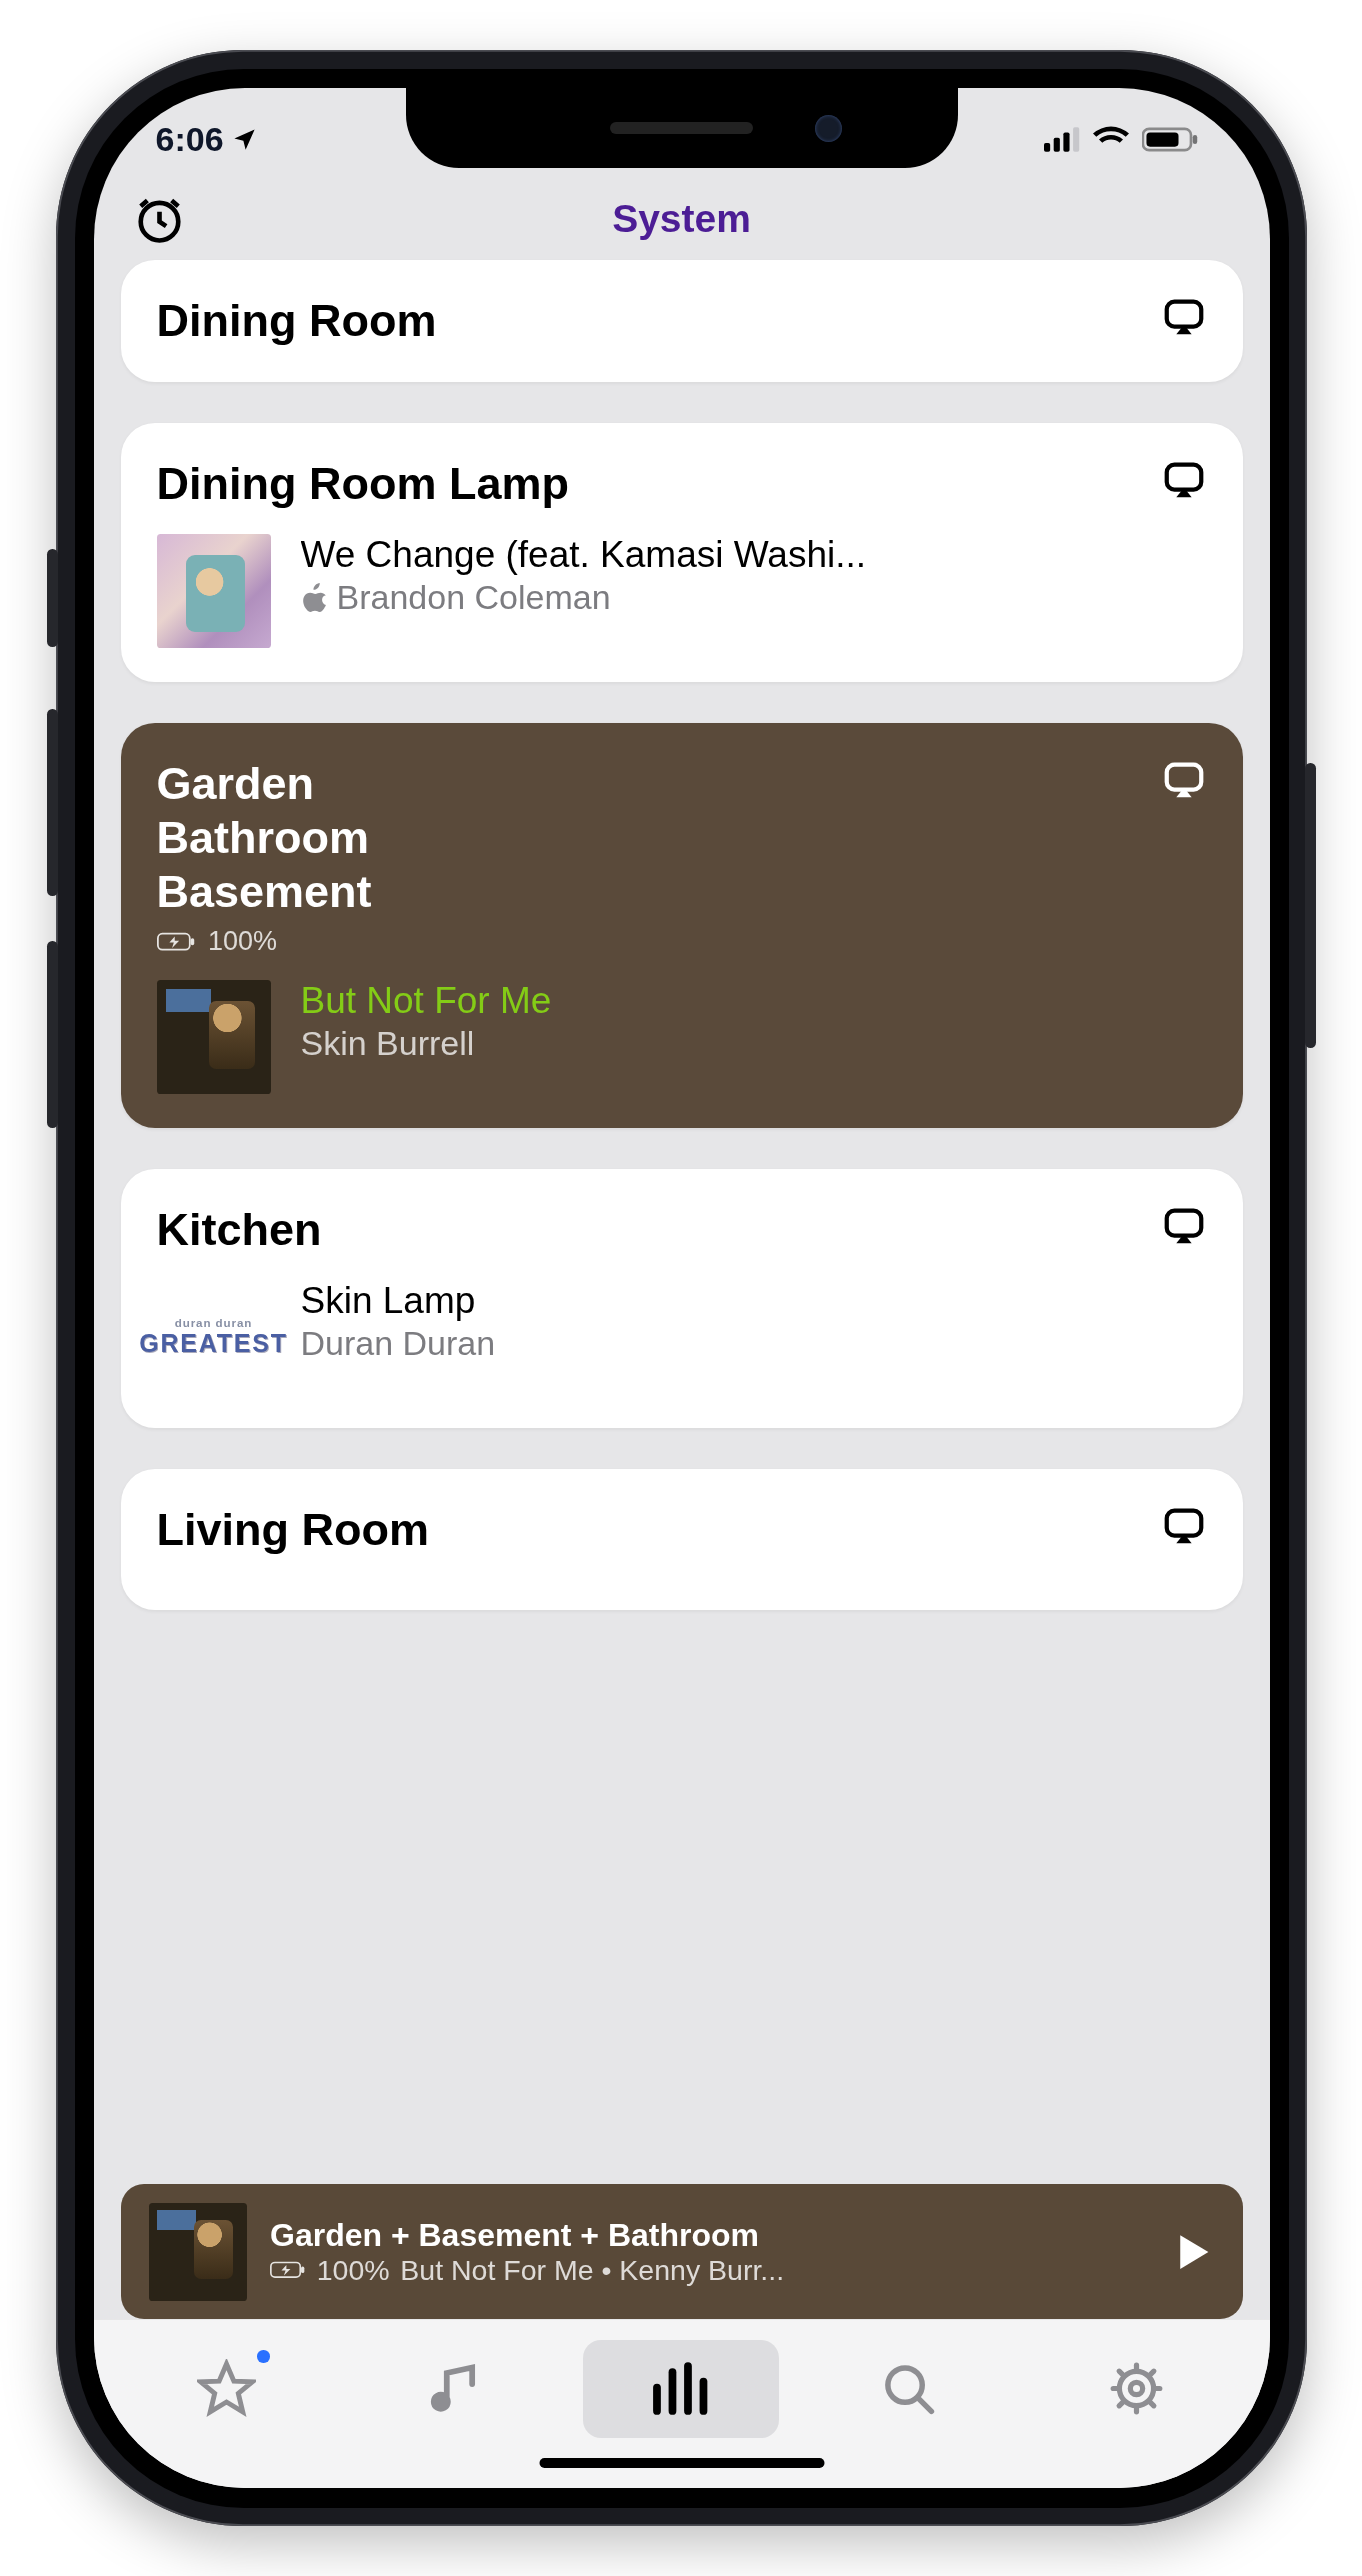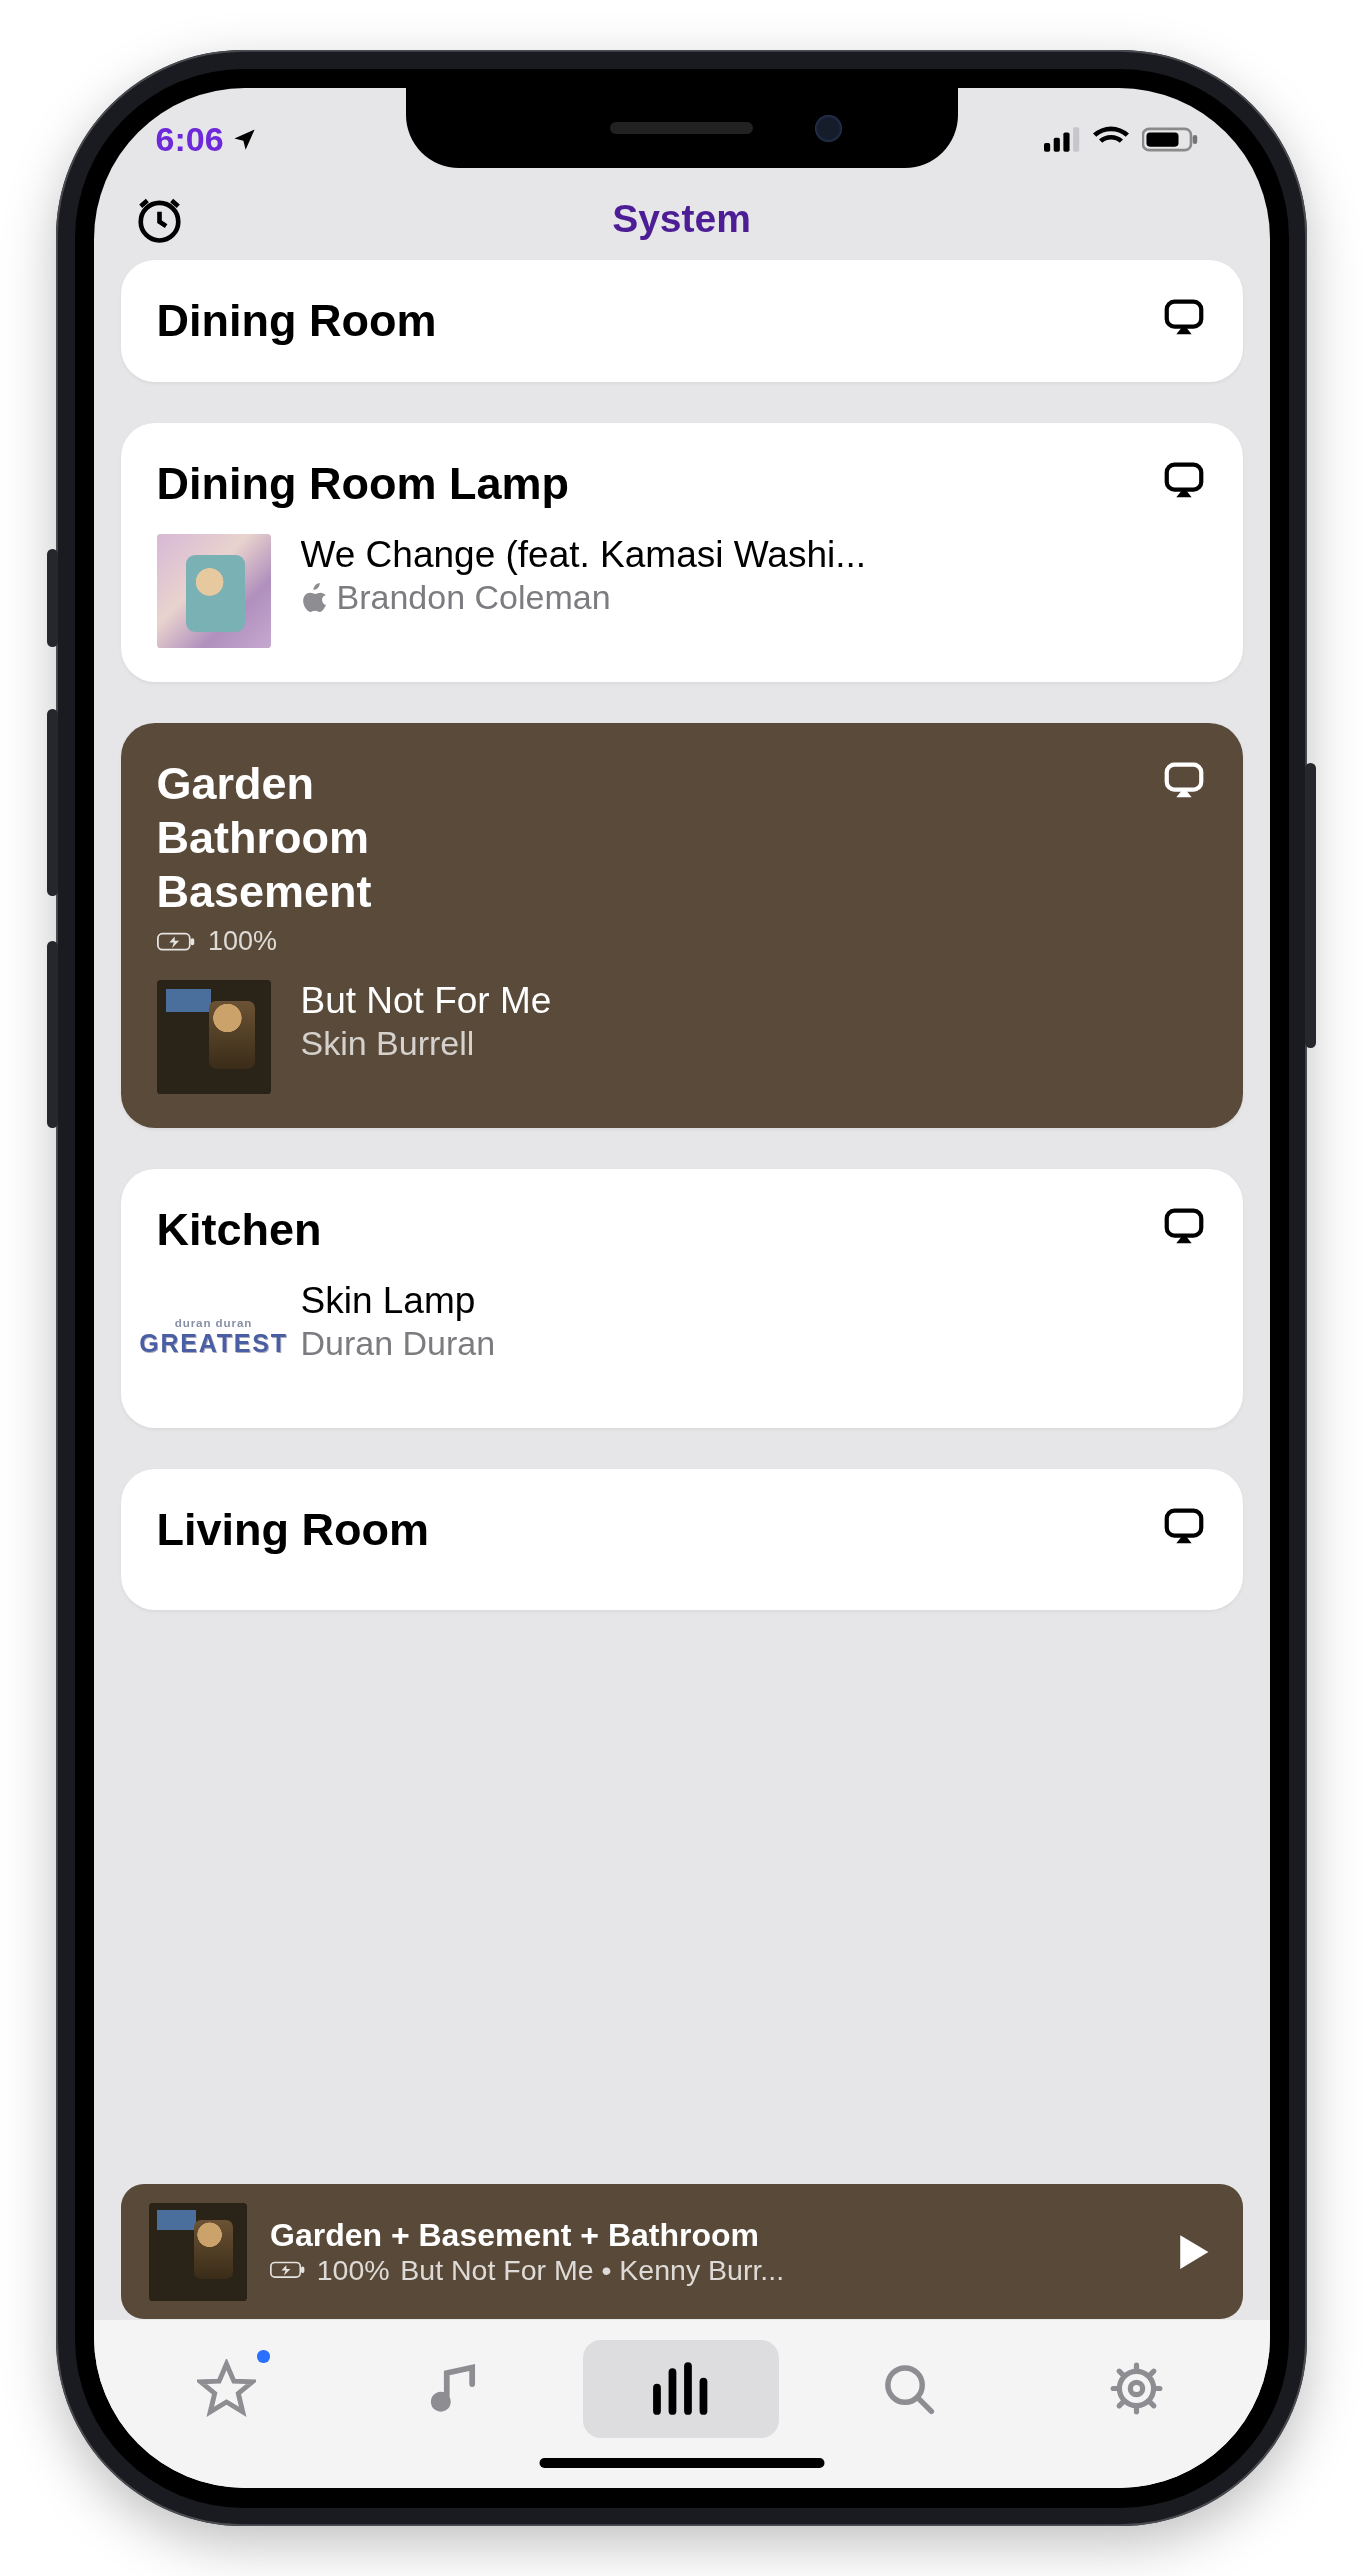--- a/index.html
+++ b/index.html
@@ -27,21 +27,21 @@
   
   .notch {
     position:absolute; top:0; left:50%; transform:translateX(-50%);
     width: 552px; height: 80px; background:#000; border-bottom-left-radius:53px; border-bottom-right-radius:53px;
     z-index:20; display:flex; align-items:center; justify-content:center; gap:45px;
   }
   .notch .speaker { width:143px; height:12.5px; background:#222; border-radius:7.1px; }
   .notch .cam { width:27px; height:27px; background:#151c2a; border-radius:50%; position:absolute; right:116px; top:27px; box-shadow:inset 0 0 3.6px #3a5080; }
 
   
-  .status { position:absolute; top:23px; left:0; right:0; height:57px; display:flex; justify-content:space-between; padding:0 71px 0 62px; align-items:center; font-weight:600; color:#6d28d9; z-index:15; }
+  .status { position:absolute; top:23px; left:0; right:0; height:57px; display:flex; justify-content:space-between; padding:0 71px 0 62px; align-items:center; font-weight:600; color:#0f172a; z-index:15; }
   .status .time { font-size:34px; display:flex; align-items:center; gap:7.1px; }
   .status .right { display:flex; align-items:center; gap:12.5px; }
 
   
   .content { position:absolute; top:89px; bottom:0; left:0; right:0; display:flex; flex-direction:column; }
   .nav { padding: 19.6px 36px 9px; display:flex; align-items:center; justify-content:center; position:relative; }
   .nav .title { font-size:39px; font-weight:700; color:#4c1d95; }
   .nav .alarm { position:absolute; left:39px; top:16px; }
 
   .scroll { flex:1; overflow:hidden; padding: 10.7px 27px 0; }
@@ -50,21 +50,21 @@
   .card.selected { background:#5a4a3a; color:#fff; }
   .card .head { display:flex; justify-content:space-between; align-items:flex-start; }
   .card .room { font-size:45px; font-weight:700; line-height:1.2; }
   .card.selected .room { color:#fff; }
 
   .track-row { display:flex; align-items:flex-start; gap:30px; margin-top:23px; }
   .artwork { width:114px; height:114px; border-radius:3.6px; background:#ddd; flex-shrink:0; }
   .track-info { min-width:0; flex:1; }
   .track-title { font-size:37px; font-weight:500; color:#000; white-space:nowrap; overflow:hidden; text-overflow:ellipsis; padding-right:3.6px; }
   .track-artist { font-size:34px; color:#7c7c80; display:flex; align-items:center; gap:9px; margin-top:1.8px; }
-  .card.selected .track-title { color:#ffffff; }
+  .card.selected .track-title { color:#84cc16; }
   .card.selected .track-artist { color:rgba(255,255,255,0.75); }
 
   .battery-line { display:flex; align-items:center; gap:12.5px; margin-top:7.1px; font-size:27px; color:rgba(255,255,255,0.8); }
 
   
   .mini {
     position:absolute; left:27px; right:27px; bottom:169px; height:135px;
     background:#594938; border-radius:23px; display:flex; align-items:center; gap:23px; padding:0 28.5px; color:#fff;
   }
   .mini .artwork { width:98px; height:98px; }

